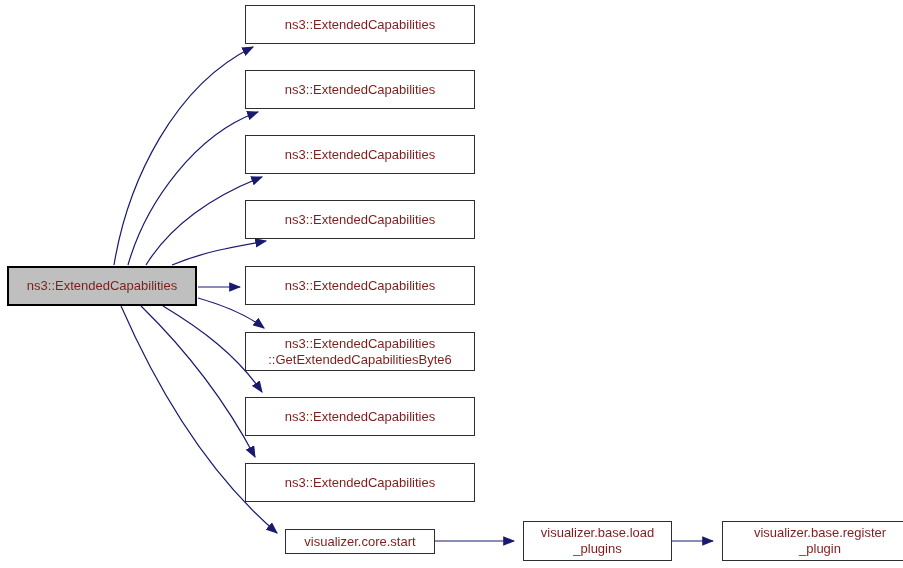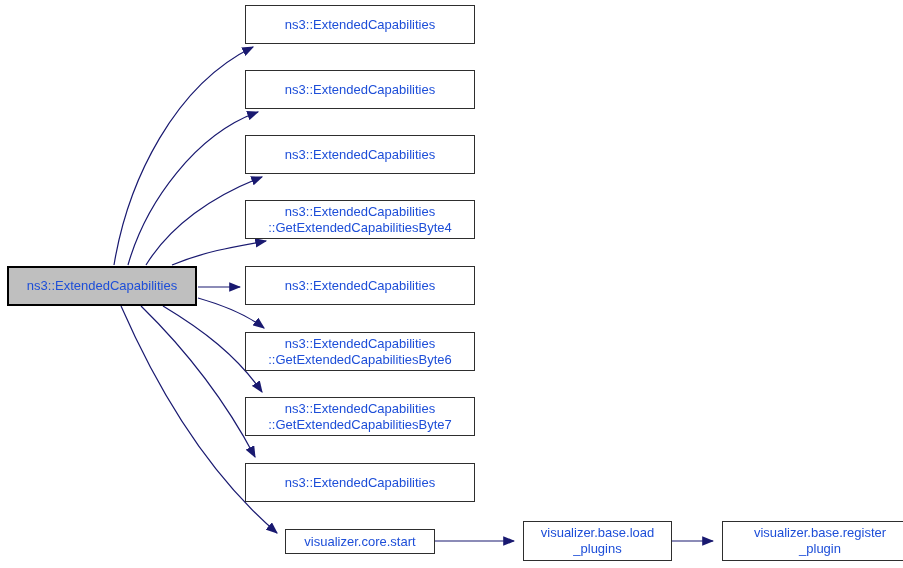--- a/index.html
+++ b/index.html
@@ -16,21 +16,21 @@
     box-sizing:border-box;
     background:#ffffff;
     border:1px solid #2e2e2e;
     display:flex;
     flex-direction:column;
     align-items:center;
     justify-content:center;
     text-align:center;
     font-size:13px;
     line-height:1.2;
-    color:#1d4ed8;
+    color:#7f1d1d;
     white-space:nowrap;
     cursor:pointer;
   }
   .node span{display:block;}
   .node.src{
     background:#bfbfbf;
     border:2px solid #000000;
   }
 </style>
 </head>
@@ -70,35 +70,33 @@
   <div class="node" style="left:245px;top:70px;width:230px;height:39px;">
     <span>ns3::ExtendedCapabilities</span>
   </div>
 
   <div class="node" style="left:245px;top:135px;width:230px;height:39px;">
     <span>ns3::ExtendedCapabilities</span>
   </div>
 
   <div class="node" style="left:245px;top:200px;width:230px;height:39px;">
     <span>ns3::ExtendedCapabilities</span>
-    <span>::GetExtendedCapabilitiesByte4</span>
   </div>
 
   <div class="node" style="left:245px;top:266px;width:230px;height:39px;">
     <span>ns3::ExtendedCapabilities</span>
   </div>
 
   <div class="node" style="left:245px;top:332px;width:230px;height:39px;">
     <span>ns3::ExtendedCapabilities</span>
     <span>::GetExtendedCapabilitiesByte6</span>
   </div>
 
   <div class="node" style="left:245px;top:397px;width:230px;height:39px;">
     <span>ns3::ExtendedCapabilities</span>
-    <span>::GetExtendedCapabilitiesByte7</span>
   </div>
 
   <div class="node" style="left:245px;top:463px;width:230px;height:39px;">
     <span>ns3::ExtendedCapabilities</span>
   </div>
 
   <div class="node" style="left:523px;top:521px;width:149px;height:40px;">
     <span>visualizer.base.load</span>
     <span>_plugins</span>
   </div>

